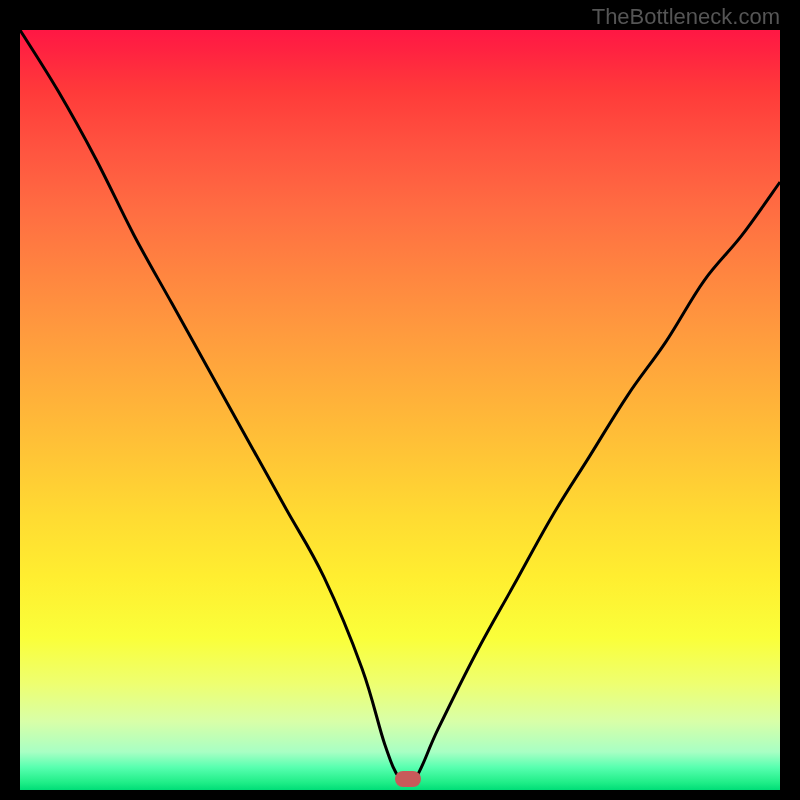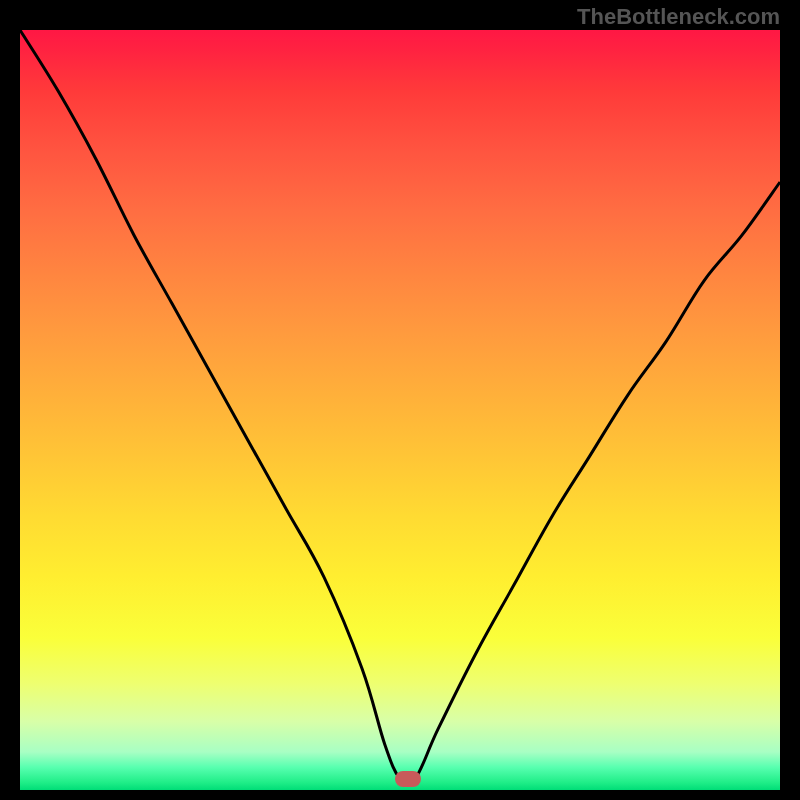--- a/index.html
+++ b/index.html
@@ -13,21 +13,21 @@
       background: black;
       position: relative;
       font-family: Arial, sans-serif;
     }
     .watermark {
       position: absolute;
       top: 4px;
       right: 20px;
       color: #555;
       font-size: 22px;
-      font-weight: bold;
+      font-weight: normal;
       z-index: 10;
     }
     .plot-area {
       position: absolute;
       top: 30px;
       left: 20px;
       width: 760px;
       height: 760px;
       background: linear-gradient(to bottom,
         #ff1744 0%,

